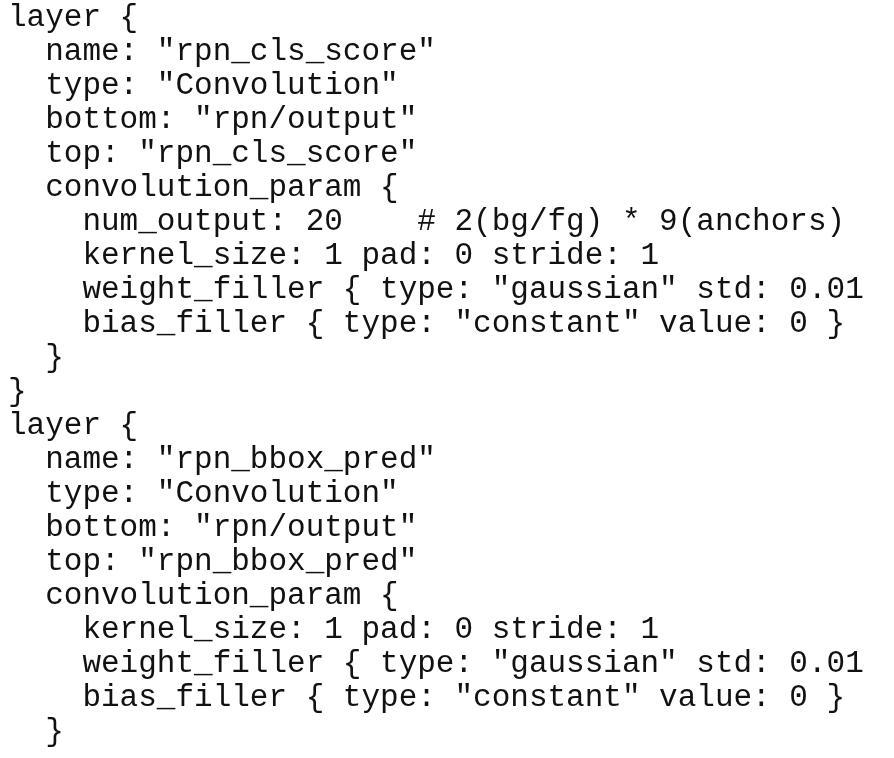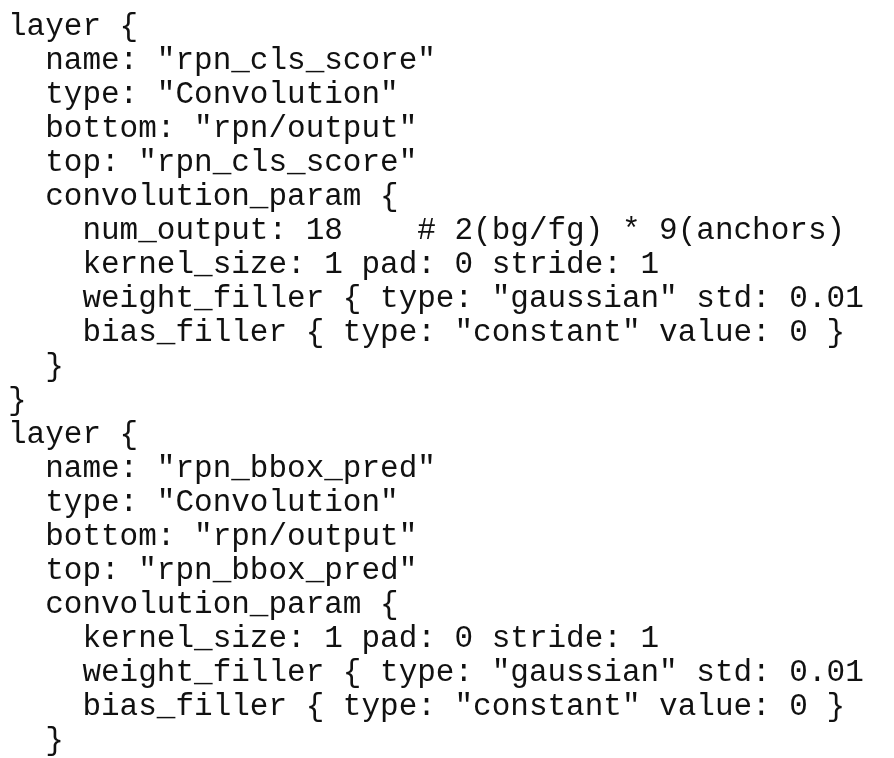--- a/index.html
+++ b/index.html
@@ -9,21 +9,21 @@
   body {
     width: 894px;
     height: 758px;
     overflow: hidden;
     background: #ffffff;
   }
   .code-document {
     box-sizing: border-box;
     width: 894px;
     height: 758px;
-    padding: 10px 0 0 8px;
+    padding: 1px 0 0 8px;
     overflow: hidden;
     font-family: "Liberation Mono", "DejaVu Sans Mono", monospace;
     font-size: 31px;
     line-height: 34px;
     color: #111111;
   }
   .code-line {
     white-space: pre;
     height: 34px;
   }
@@ -31,21 +31,21 @@
 </head>
 <body>
 
 <div class="code-document">
   <div class="code-line">layer {</div>
   <div class="code-line">  name: "rpn_cls_score"</div>
   <div class="code-line">  type: "Convolution"</div>
   <div class="code-line">  bottom: "rpn/output"</div>
   <div class="code-line">  top: "rpn_cls_score"</div>
   <div class="code-line">  convolution_param {</div>
-  <div class="code-line">    num_output: 18    # 2(bg/fg) * 9(anchors)</div>
+  <div class="code-line">    num_output: 20    # 2(bg/fg) * 9(anchors)</div>
   <div class="code-line">    kernel_size: 1 pad: 0 stride: 1</div>
   <div class="code-line">    weight_filler { type: "gaussian" std: 0.01</div>
   <div class="code-line">    bias_filler { type: "constant" value: 0 }</div>
   <div class="code-line">  }</div>
   <div class="code-line">}</div>
   <div class="code-line">layer {</div>
   <div class="code-line">  name: "rpn_bbox_pred"</div>
   <div class="code-line">  type: "Convolution"</div>
   <div class="code-line">  bottom: "rpn/output"</div>
   <div class="code-line">  top: "rpn_bbox_pred"</div>

